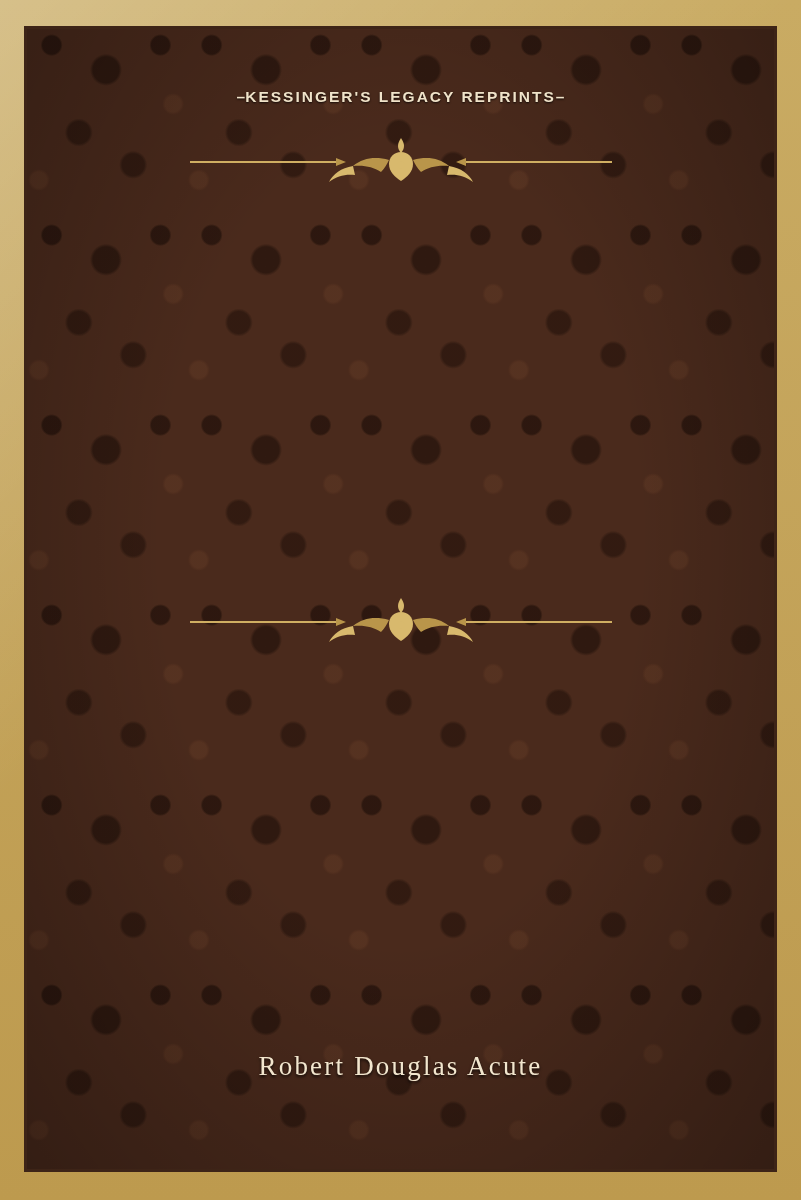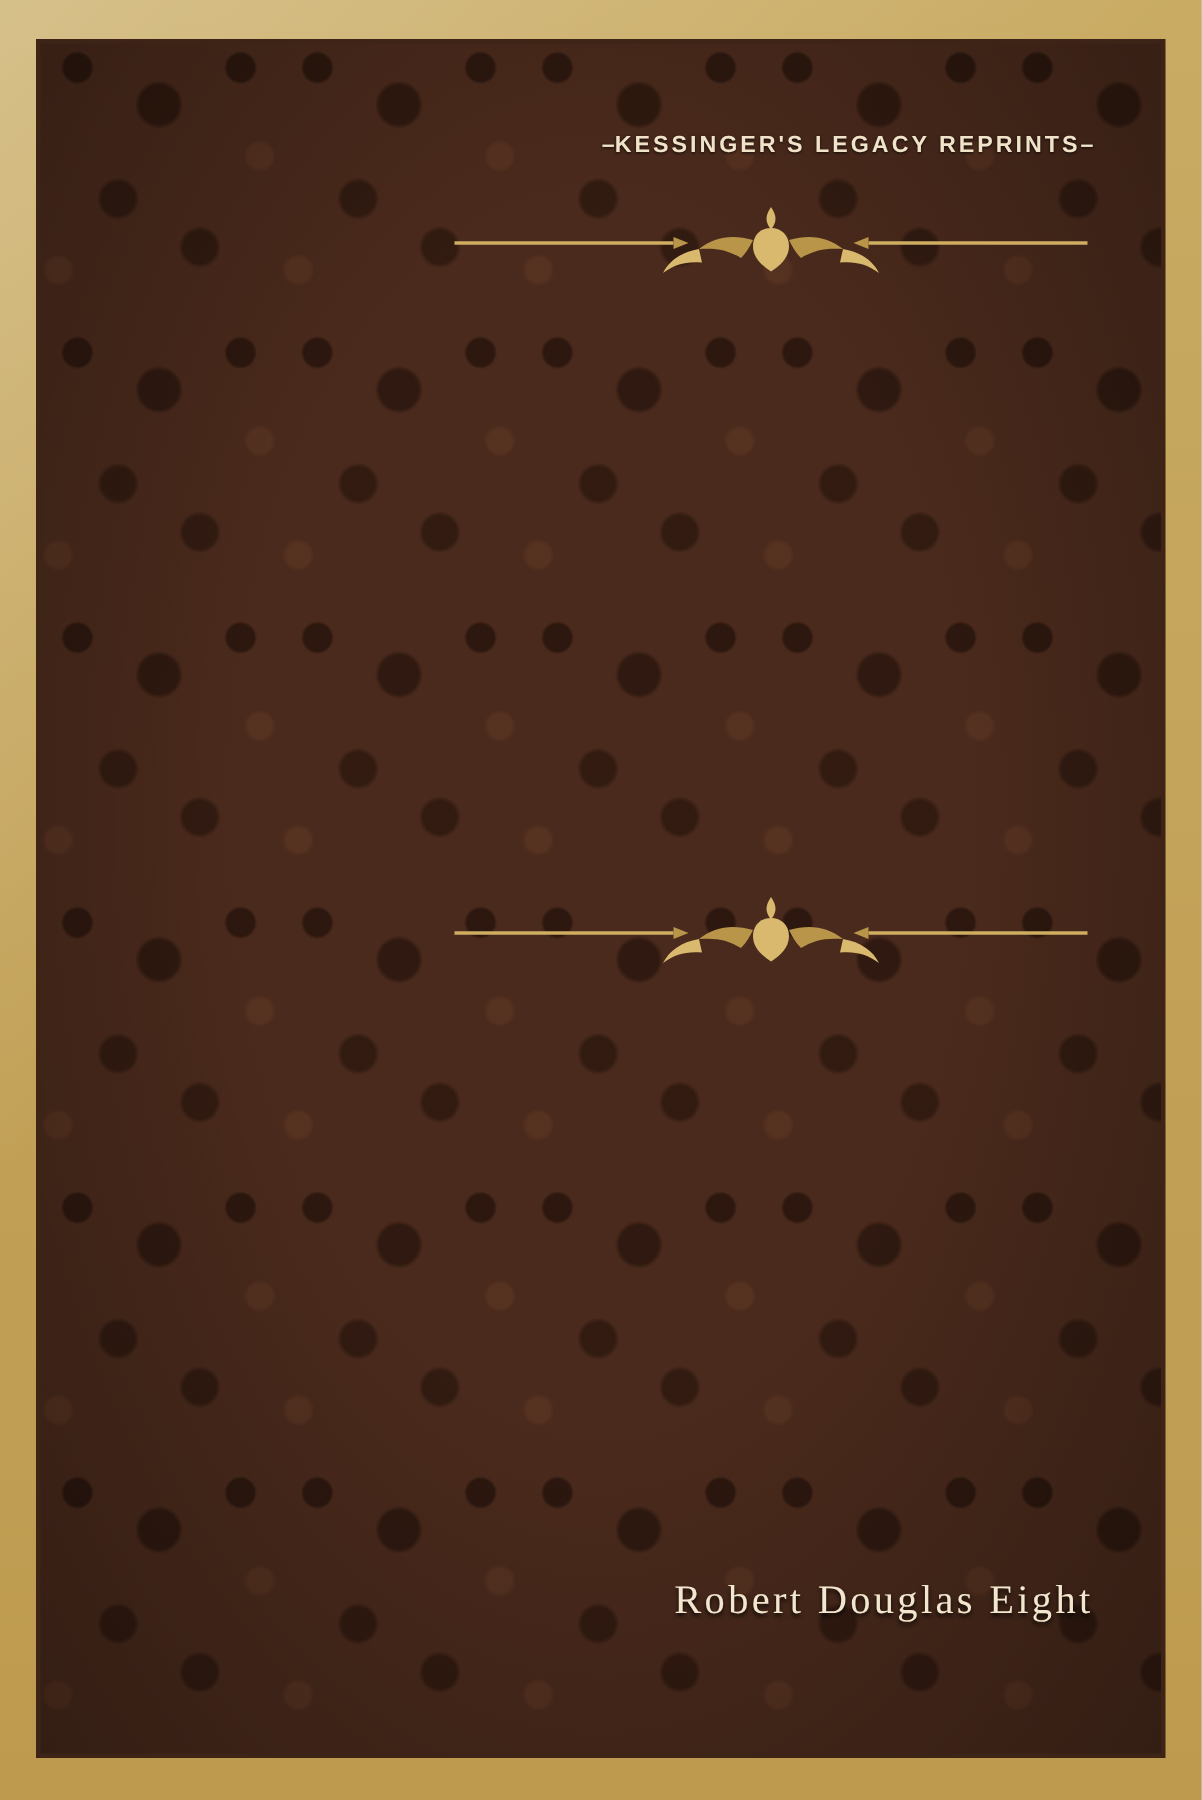--- a/index.html
+++ b/index.html
@@ -88,21 +88,21 @@
       radial-gradient(ellipse at 50% 45%, rgba(0,0,0,0) 45%, rgba(0,0,0,0.30) 100%);
     pointer-events: none;
   }
 
   .panel-content {
     position: relative;
     z-index: 3;
     height: 100%;
     display: flex;
     flex-direction: column;
-    align-items: flex-end;
+    align-items: center;
     box-sizing: border-box;
     padding: 60px 46px 64px 46px;
   }
 
   
   .imprint {
     font-family: "Liberation Sans", sans-serif;
     font-size: 15.5px;
     letter-spacing: 2.0px;
     font-weight: 700;
@@ -199,18 +199,18 @@
         <path class="orn-gold-dark" d="M227 28 c14 -4 26 -2 36 6 c-12 -1 -20 1 -28 6 c-4 -4 -6 -8 -8 -12 z"></path>
         <path class="orn-gold" d="M167 34 c-12 2 -20 8 -24 16 c8 -6 16 -8 26 -7 z"></path>
         <path class="orn-gold" d="M263 34 c12 2 20 8 24 16 c-8 -6 -16 -8 -26 -7 z"></path>
         <circle class="orn-gold" cx="215" cy="33" r="3.5"></circle>
         <path class="orn-gold-dark" d="M150 26 l10 4 l-10 4 z"></path>
         <path class="orn-gold-dark" d="M280 26 l-10 4 l10 4 z"></path>
       </svg>
 
       <div class="spacer-flex"></div>
 
-      <div class="author">Robert Douglas Eight</div>
+      <div class="author">Robert Douglas Acute</div>
 
     </div>
   </div>
   <div class="inner-rule"></div>
 </div>
 
 </body></html>

